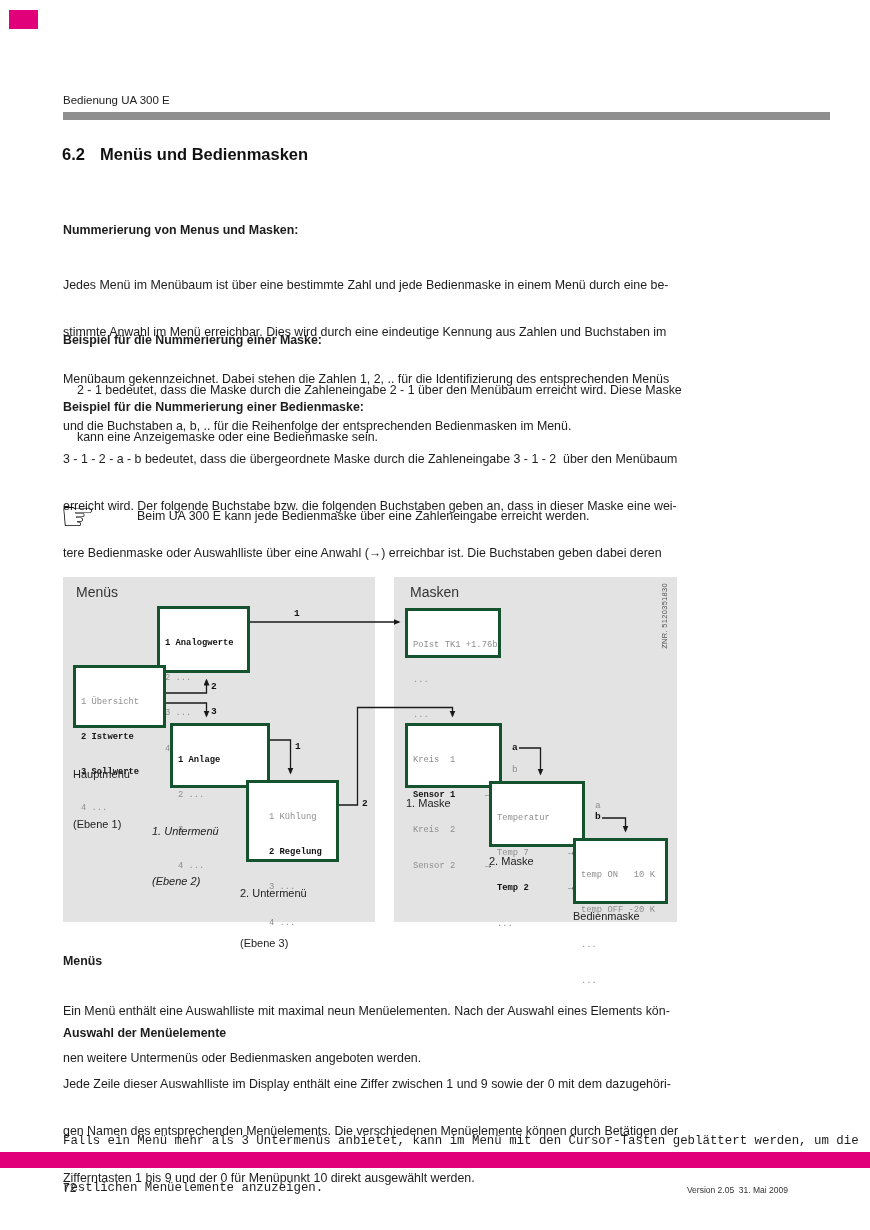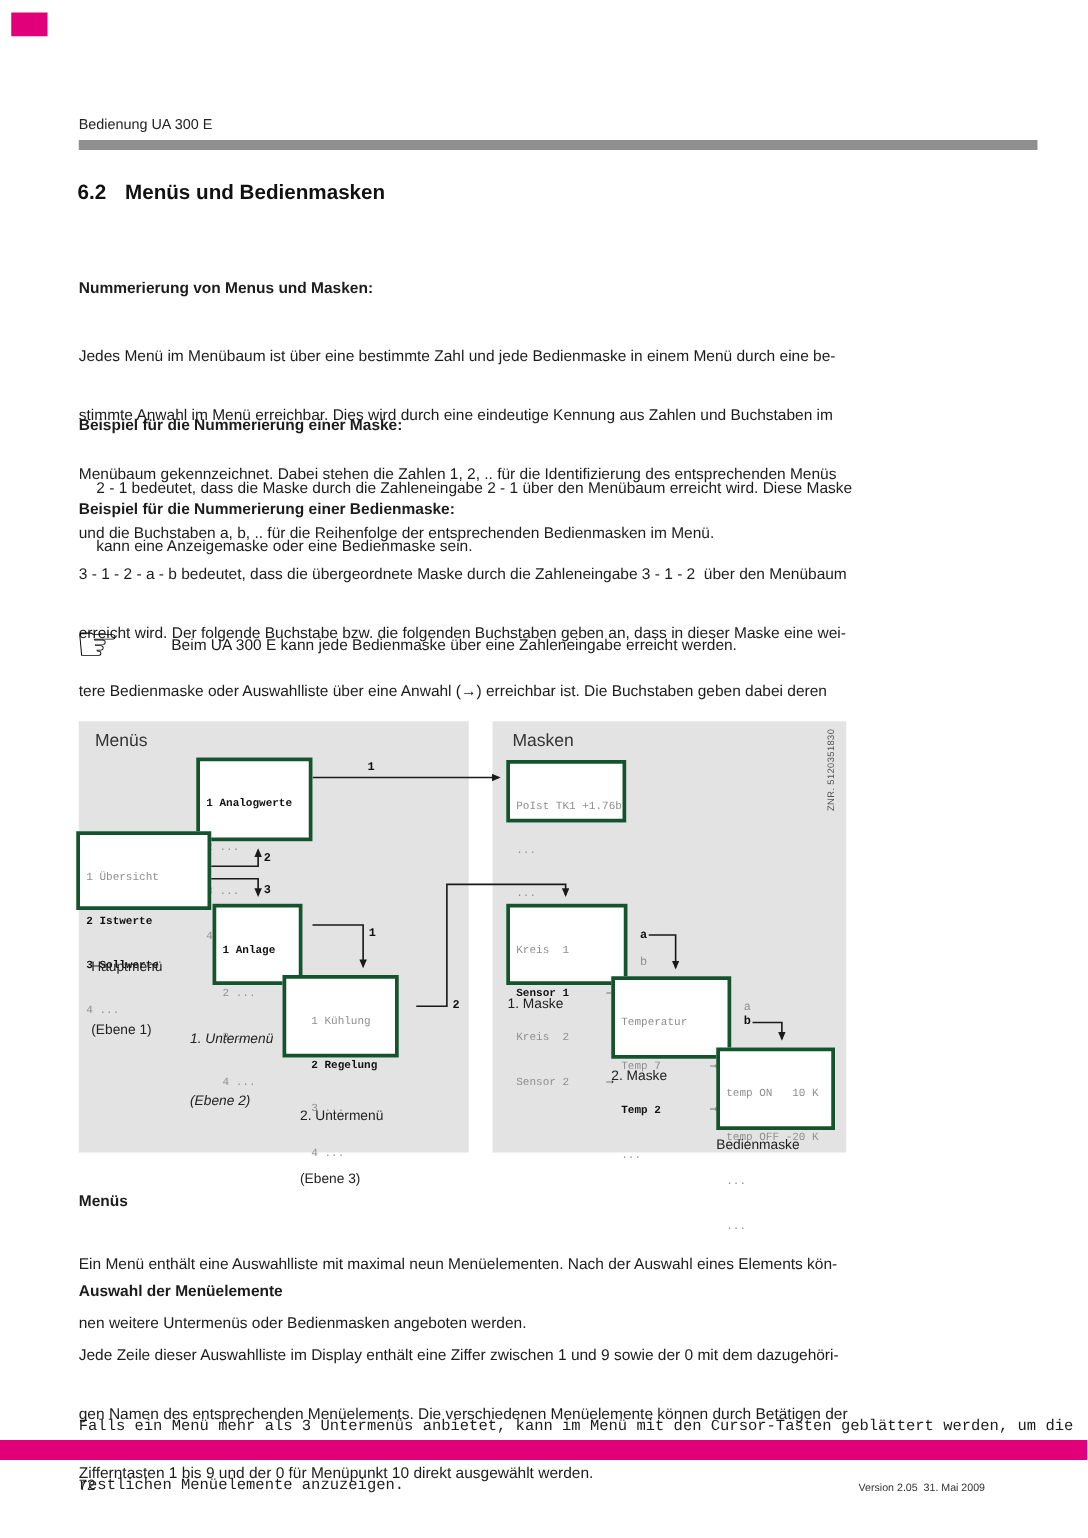--- a/index.html
+++ b/index.html
@@ -33,23 +33,23 @@
 
   .dbox{position:absolute;box-sizing:border-box;background:#fff;border:3px solid #14532d;
         font-family:"Liberation Mono","DejaVu Sans Mono",monospace;font-size:8.8px;
         line-height:11.8px;padding:5px 0 0 5px;white-space:pre;color:#8f8f8f;}
   .dbox .line{position:relative;height:11.8px;}
   .dbox .b{color:#111;font-weight:bold;}
   .rarrow{position:absolute;right:8px;top:-1px;color:#111;font-size:10px;font-weight:normal;}
   .rarrow.b{font-weight:bold;color:#000;}
 
   .box-analog{left:157px;top:29px;width:93px;height:67px;}
-  .box-haupt{left:61px;top:88px;width:108px;height:63px;}
-  .box-anlage{left:170px;top:146px;width:72px;height:65px;}
-  .box-kuehlung{left:226px;top:203px;width:93px;height:66px;padding-left:20px;}
+  .box-haupt{left:73px;top:88px;width:93px;height:63px;}
+  .box-anlage{left:170px;top:146px;width:100px;height:65px;}
+  .box-kuehlung{left:246px;top:203px;width:93px;height:82px;padding-left:20px;}
   .box-poist{left:405px;top:31px;width:96px;height:50px;}
   .box-kreis{left:405px;top:146px;width:97px;height:65px;}
   .box-temperatur{left:489px;top:204px;width:96px;height:66px;}
   .box-tempon{left:573px;top:261px;width:95px;height:66px;}
 
   .dlabel{position:absolute;font-size:11px;line-height:16.5px;color:#222;white-space:pre;}
   .l-haupt{left:73px;top:156px;}
   .l-unter1{left:152px;top:213px;font-style:italic;}
   .l-unter2{left:240px;top:275px;}
   .l-maske1{left:406px;top:218px;}

